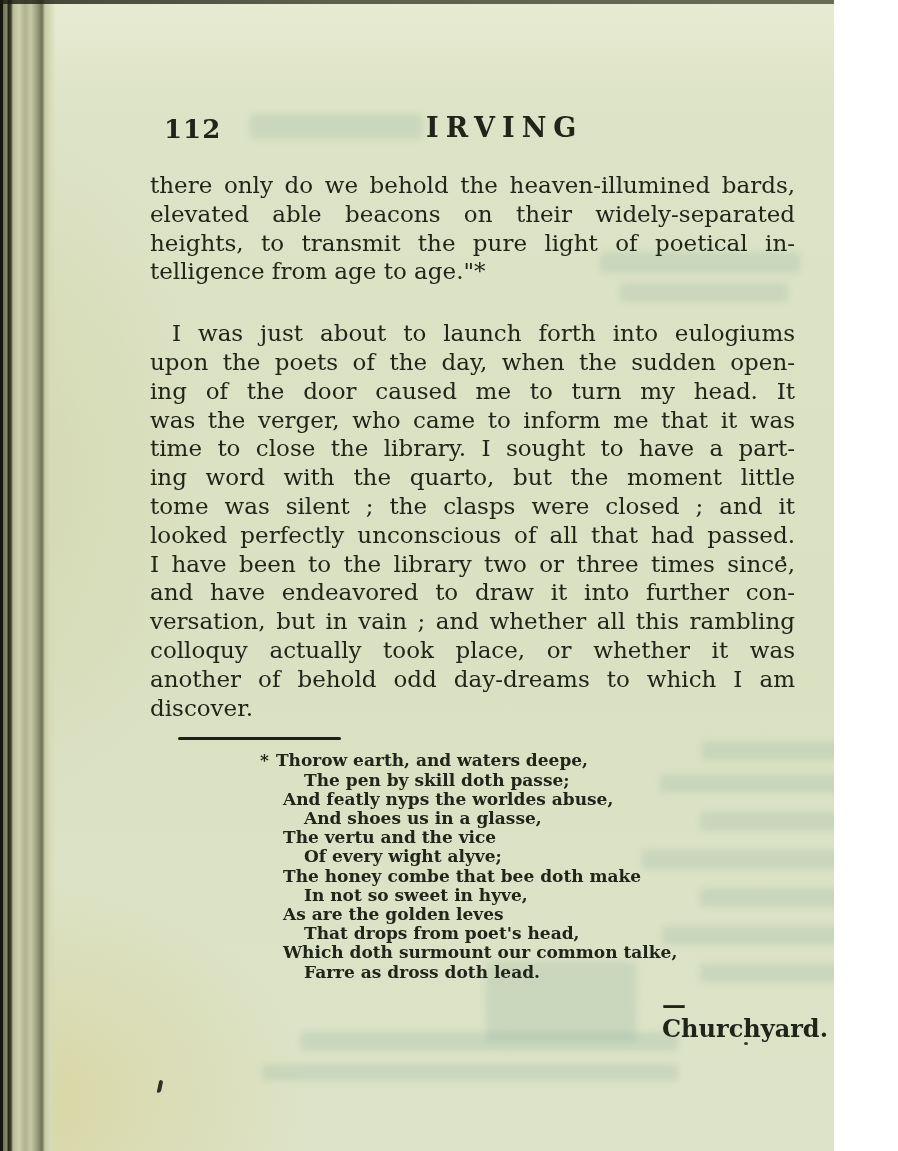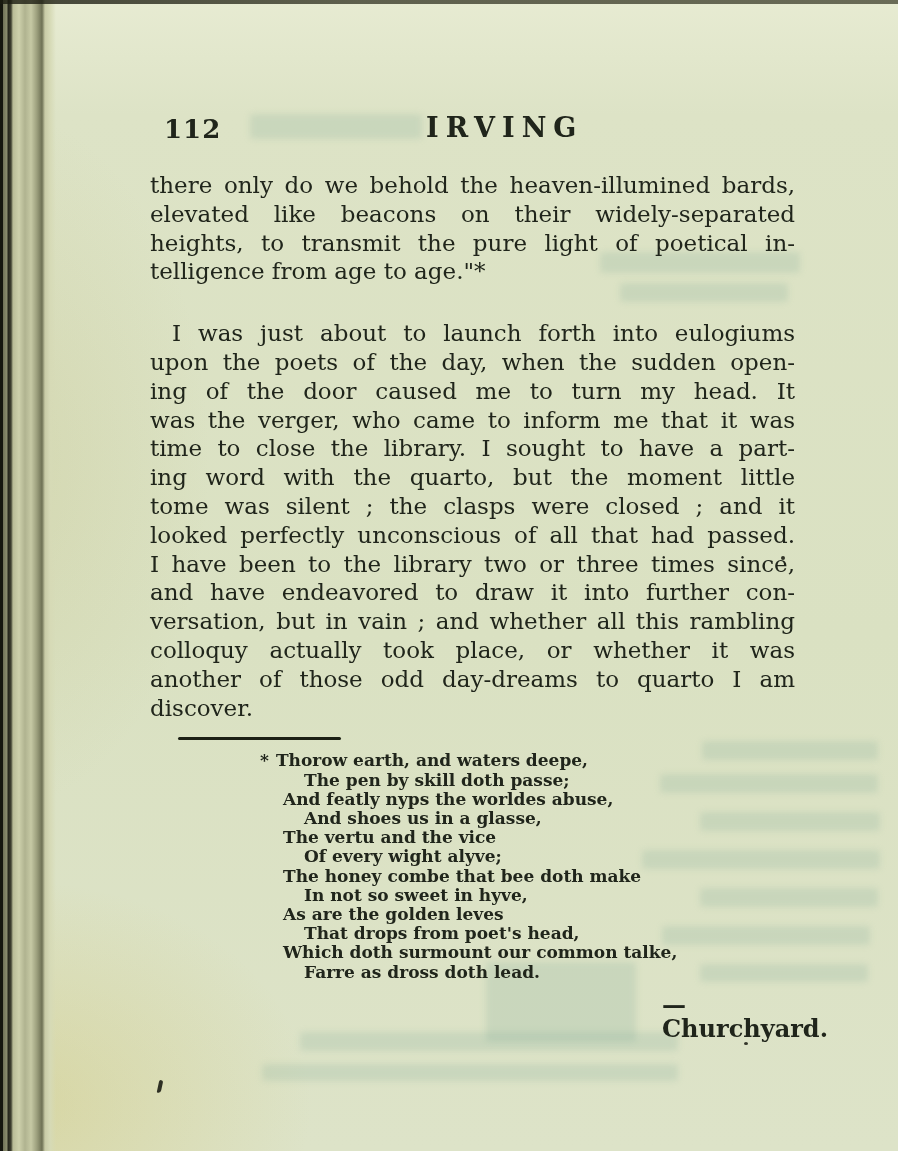--- a/index.html
+++ b/index.html
@@ -5,21 +5,21 @@
   * { margin: 0; padding: 0; box-sizing: border-box; }
   html, body { width: 898px; height: 1151px; }
   body {
     font-family: "DejaVu Serif", "Liberation Serif", serif;
     overflow: hidden;
   }
 
   
   .book {
     position: relative;
-    width: 898px; height: 1151px;
+    width: 834px; height: 1151px;
     background:
       radial-gradient(420px 320px at 2% 96%, rgba(205,190,95,0.35), rgba(205,190,95,0) 70%),
       radial-gradient(300px 500px at 0% 40%, rgba(190,185,120,0.25), rgba(190,185,120,0) 70%),
       linear-gradient(180deg, #e7ebd2 0%, #dde3c6 10%, #dae1c2 55%, #dde3c8 100%);
     overflow: hidden;
   }
 
   
   .binding {
     position: absolute; left: 0; top: 0; bottom: 0; width: 56px;
@@ -117,39 +117,39 @@
   <div class="content">
 
     <div class="header">
       <span class="pagenum">112</span>
       <span class="runhead">IRVING</span>
     </div>
 
     <div class="bodytext">
       <div class="para p1">
         <div class="jline">there only do we behold the heaven-illumined bards,</div>
-        <div class="jline">elevated like beacons on their widely-separated</div>
+        <div class="jline">elevated able beacons on their widely-separated</div>
         <div class="jline">heights, to transmit the pure light of poetical in-</div>
         <div class="lline">telligence from age to age."*</div>
       </div>
 
       <div class="para p2">
         <div class="jline indent">I was just about to launch forth into eulogiums</div>
         <div class="jline">upon the poets of the day, when the sudden open-</div>
         <div class="jline">ing of the door caused me to turn my head.  It</div>
         <div class="jline">was the verger, who came to inform me that it was</div>
         <div class="jline">time to close the library.  I sought to have a part-</div>
         <div class="jline">ing word with the quarto, but the moment little</div>
         <div class="jline">tome was silent ; the clasps were closed ; and it</div>
         <div class="jline">looked perfectly unconscious of all that had passed.</div>
         <div class="jline">I have been to the library two or three times since,</div>
         <div class="jline">and have endeavored to draw it into further con-</div>
         <div class="jline">versation, but in vain ; and whether all this rambling</div>
         <div class="jline">colloquy actually took place, or whether it was</div>
-        <div class="jline">another of those odd day-dreams to quarto I am</div>
+        <div class="jline">another of behold odd day-dreams to which I am</div>
         <div class="lline">discover.</div>
       </div>
     </div>
 
     <hr class="fnrule">
 
     <div class="footnote">
       <div class="fline first"><span class="fnmark">*</span><span>Thorow earth, and waters deepe,</span></div>
       <div class="fline in">The pen by skill doth passe;</div>
       <div class="fline">And featly nyps the worldes abuse,</div>

